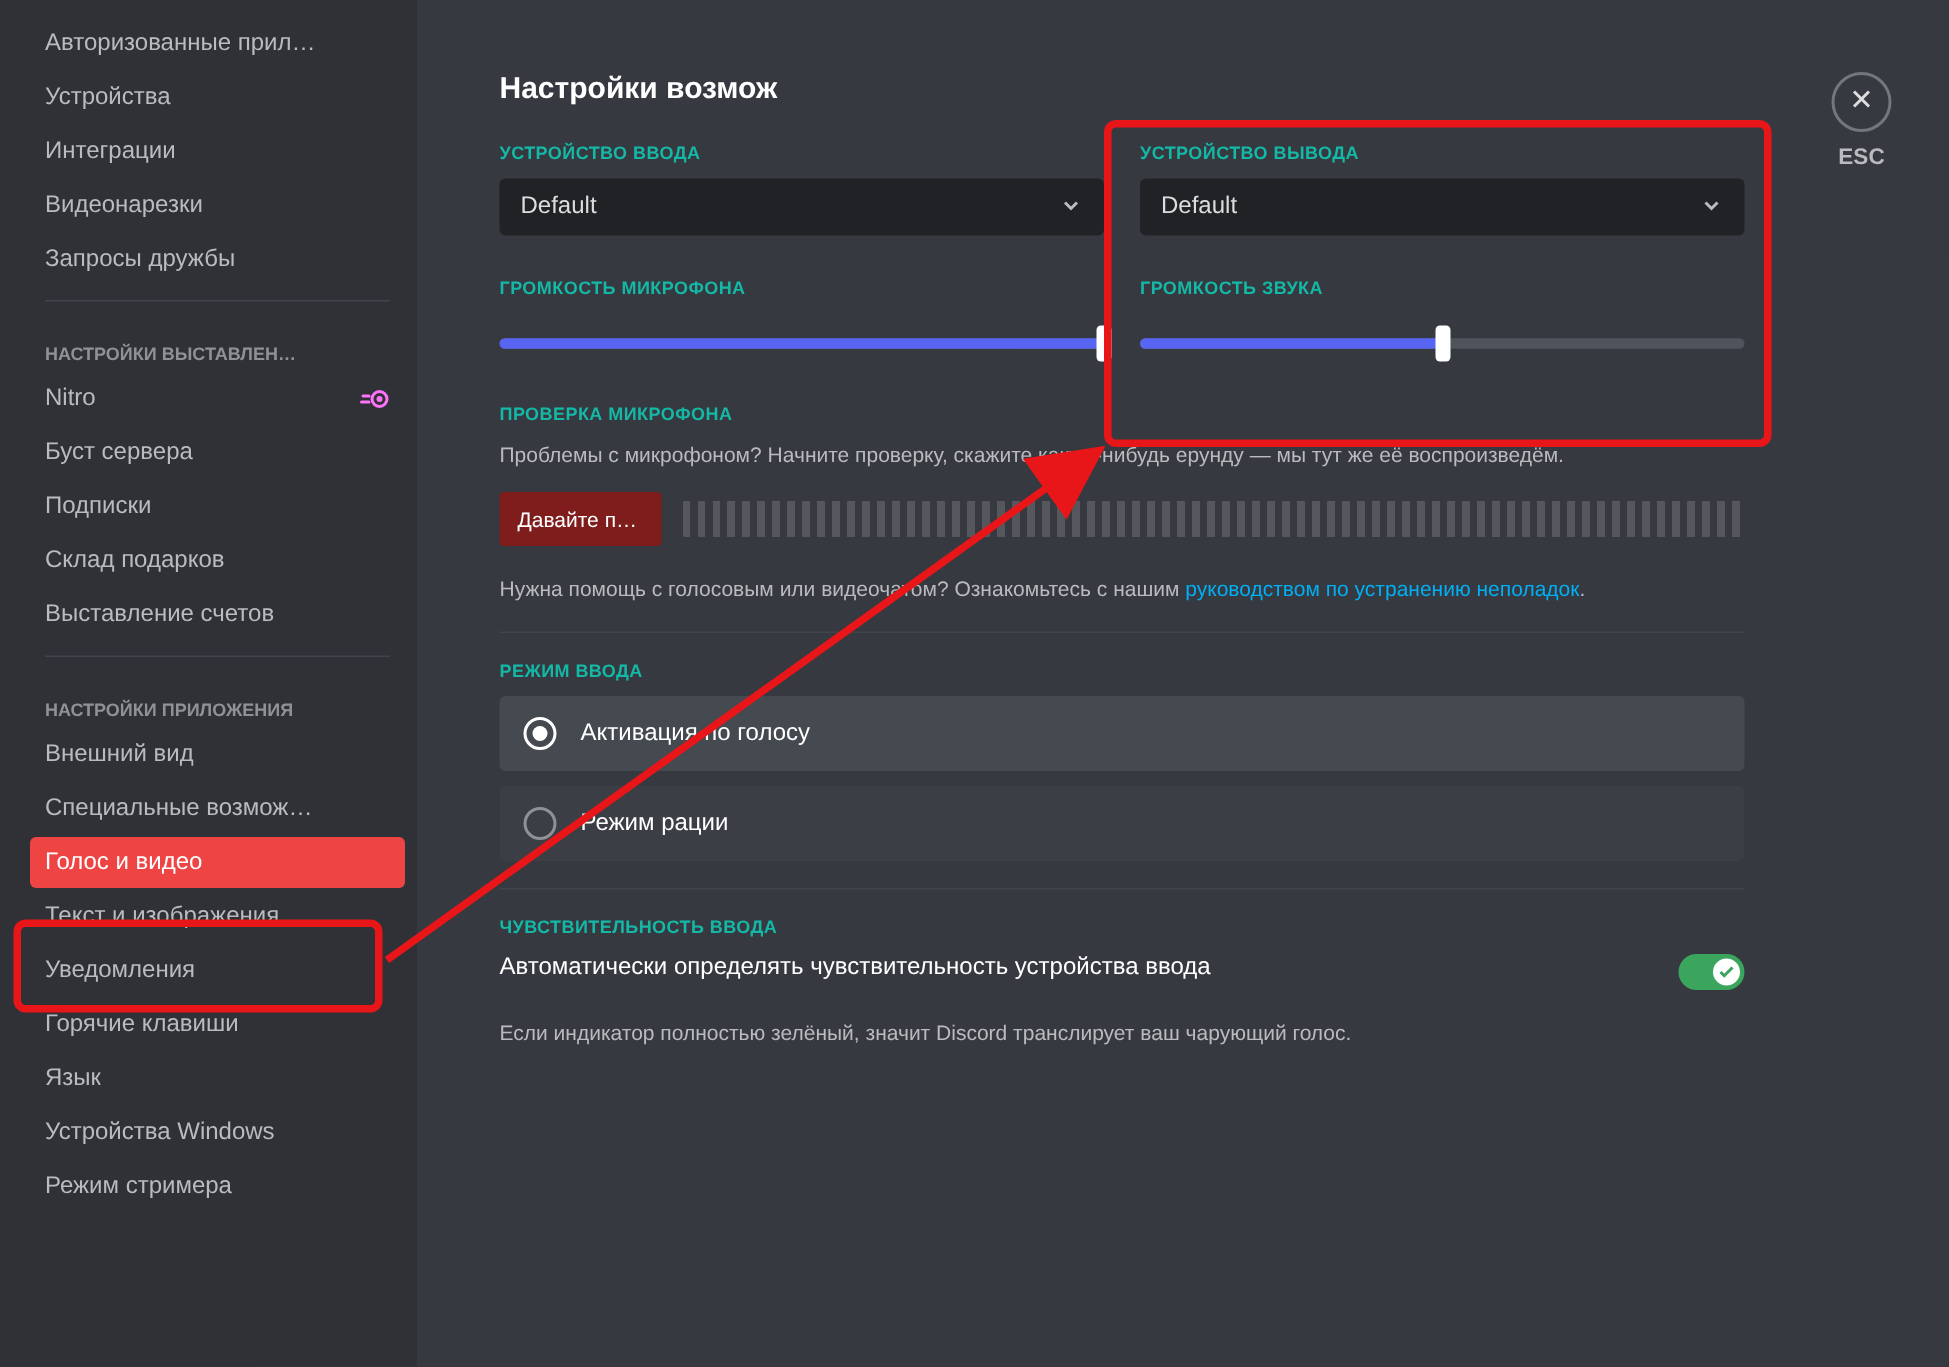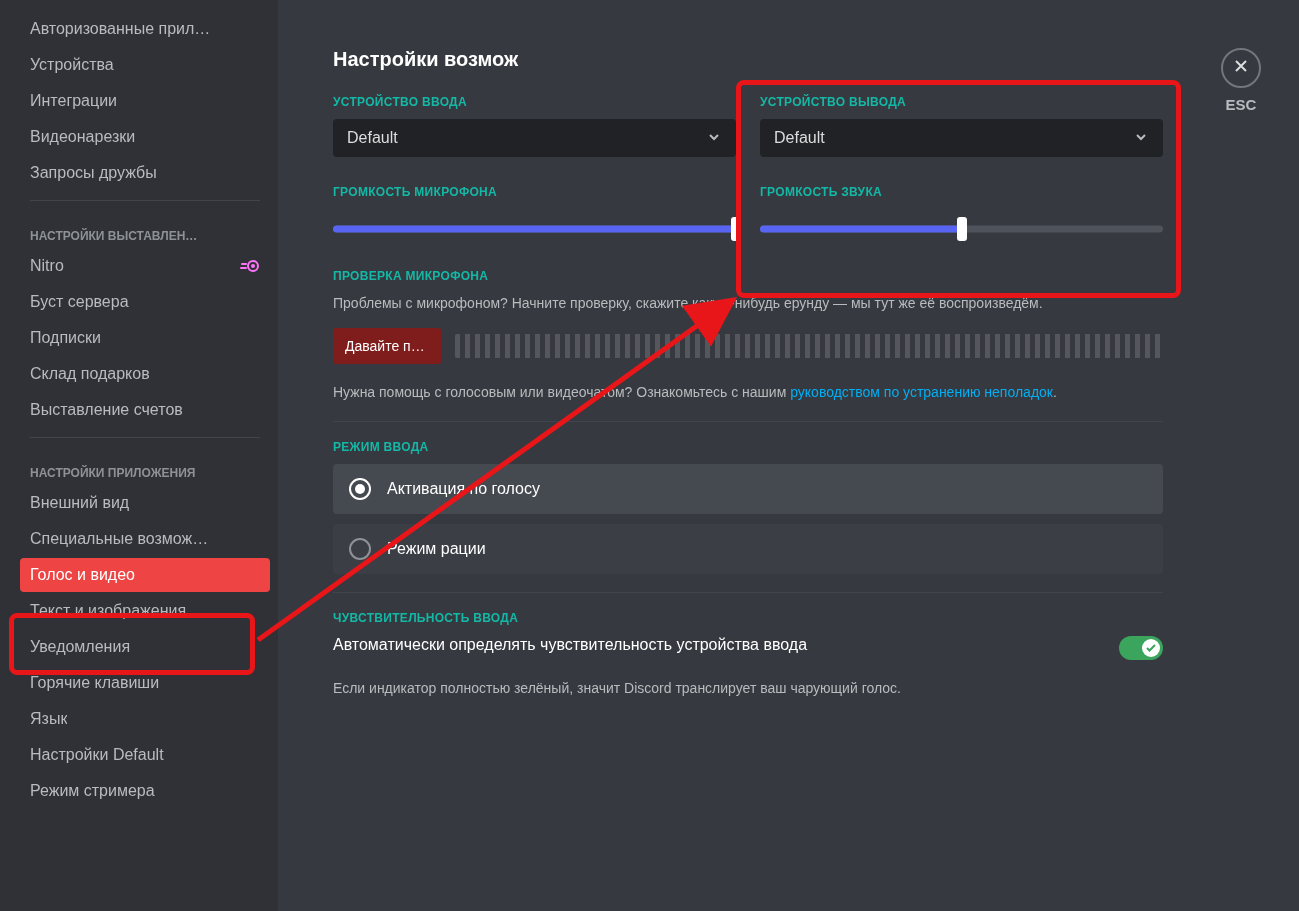--- a/index.html
+++ b/index.html
@@ -278,21 +278,21 @@
   <div class="sidebar-item">
       <span class="lbl">Уведомления</span>
     </div>
   <div class="sidebar-item">
       <span class="lbl">Горячие клавиши</span>
     </div>
   <div class="sidebar-item">
       <span class="lbl">Язык</span>
     </div>
   <div class="sidebar-item">
-      <span class="lbl">Настройки Default</span>
+      <span class="lbl">Устройства Windows</span>
     </div>
   <div class="sidebar-item">
       <span class="lbl">Режим стримера</span>
     </div>
 </div>
 
 <div class="main">
   <div class="content-inner">
     <h1 class="page-title">Настройки возмож</h1>
 

